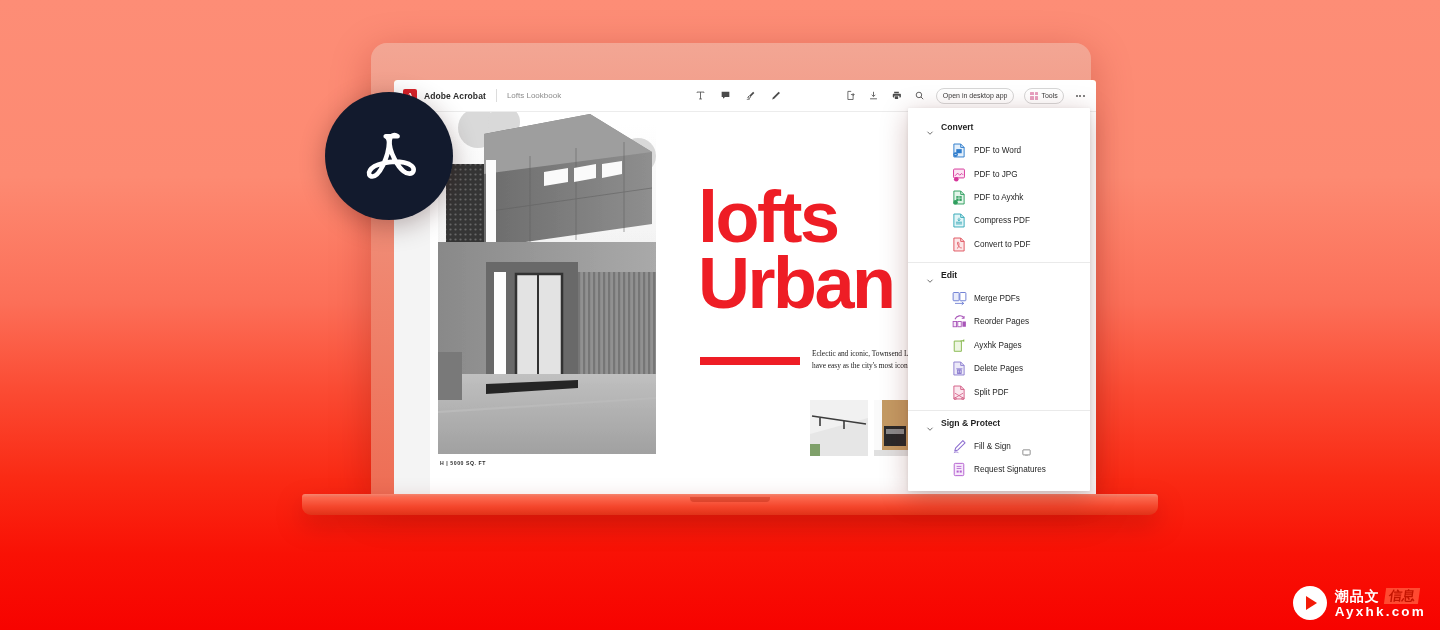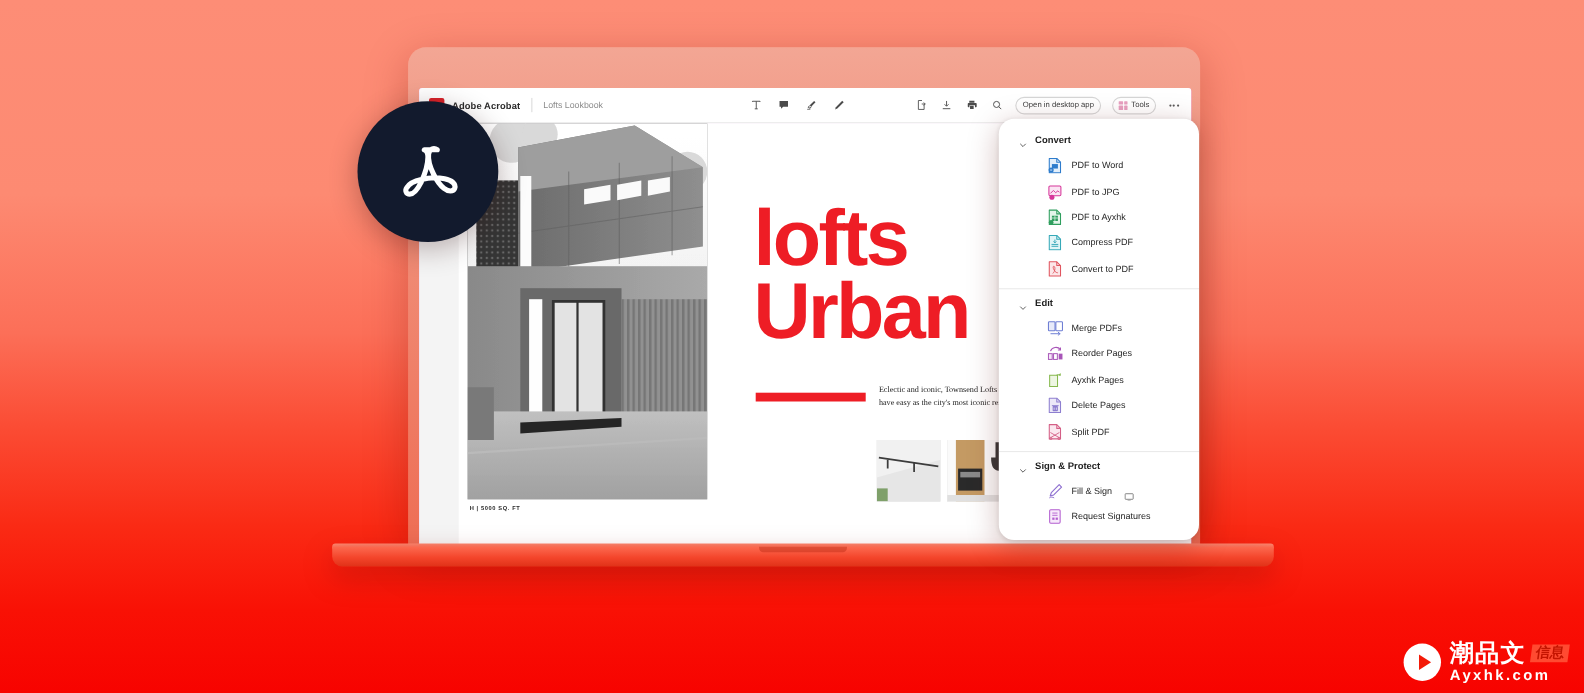--- a/index.html
+++ b/index.html
@@ -37,23 +37,23 @@
   }
   #laptop-lid {
     position: absolute;
     inset: 0;
     border-radius: 16px 16px 4px 4px;
     background: linear-gradient(180deg,#f3a694 0%, #f08c76 40%, #ee6d54 100%);
     box-shadow: 0 10px 40px rgba(120,10,0,.28);
   }
   #laptop-bezel {
     position: absolute;
-    left: 10px; top: 37px;
+    left: 23px; top: 37px;
     width: 702px; height: 418px;
-    background: #f0abfc;
+    background: #f97316;
     border-radius: 3px;
     overflow: hidden;
   }
   #laptop-base {
     position: absolute;
     left: 302px;
     top: 497px;
     width: 856px;
     height: 18px;
     background: linear-gradient(180deg,#fc6a50 0%, #f4452b 55%, #e03218 100%);
@@ -266,21 +266,21 @@
     justify-content: center;
     box-shadow: 0 6px 26px rgba(40,0,0,.3);
   }
 
   
   #tools-menu {
     position: absolute;
     left: 908px; top: 108px;
     width: 182px;
     background: #fff;
-    border-radius: 14px;
+    border-radius: 1px;
     box-shadow: 0 6px 28px rgba(90,12,0,.26), 0 1px 4px rgba(0,0,0,.09);
     padding: 7px 0 9px 0;
     overflow: hidden;
   }
   .menu-group { }
   .group-head {
     display: flex;
     align-items: center;
     gap: 7px;
     padding: 7px 0 7px 18px;
@@ -345,21 +345,21 @@
     content: "";
     width: 0; height: 0;
     border-left: 11px solid #f31a07;
     border-top: 7px solid transparent;
     border-bottom: 7px solid transparent;
     margin-left: 4px;
   }
   #wm-text { display: flex; flex-direction: column; gap: 1px; }
   #wm-row1 { display: flex; align-items: center; gap: 5px; }
   #wm-cn {
-    font-size: 22px;
+    font-size: 14px;
     color: #ffffff;
     font-weight: bold;
     letter-spacing: 1px;
     line-height: 1;
     font-family: "DejaVu Sans", sans-serif;
   }
   #wm-stamp {
     font-size: 13px;
     color: #c41400;
     font-weight: bold;

